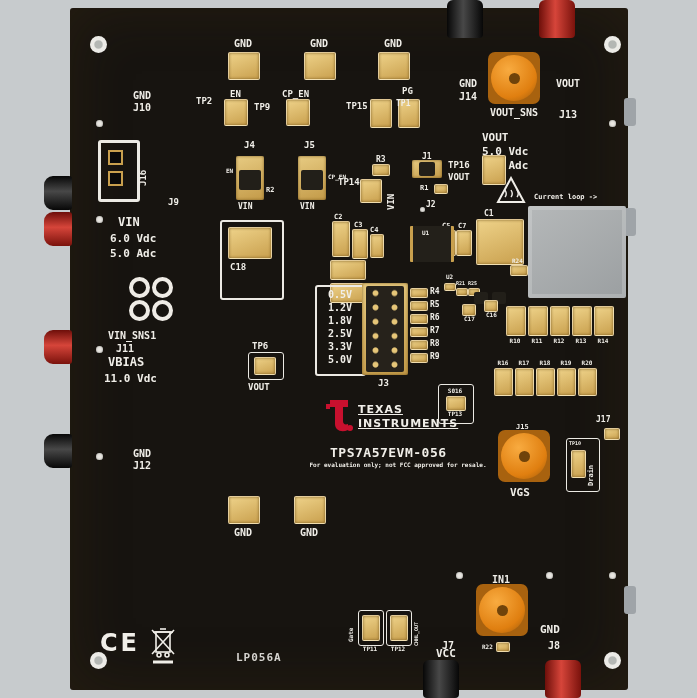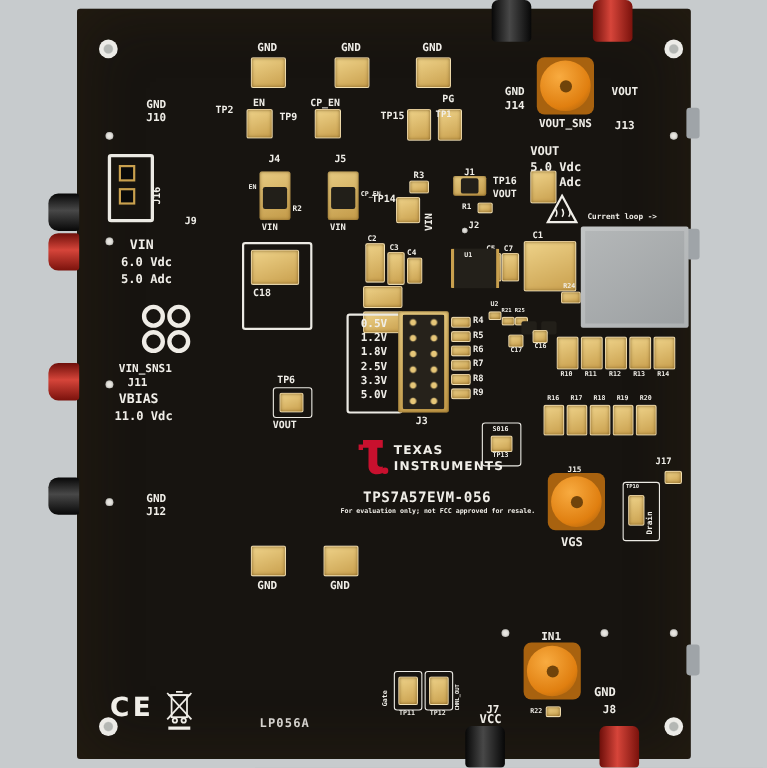--- a/index.html
+++ b/index.html
@@ -48,21 +48,21 @@
   .jack.black.v{background:linear-gradient(90deg,#070707,#484848 45%,#070707);}
   .jack.red.v{background:linear-gradient(90deg,#6e0f0a,#d6453a 45%,#7a120c);}
   .jack.black.h{background:linear-gradient(180deg,#070707,#484848 45%,#070707);}
   .jack.red.h{background:linear-gradient(180deg,#6e0f0a,#d6453a 45%,#7a120c);}
   .nub{position:absolute;background:#9fa4a8;border-radius:3px;}
   .sns{position:absolute;width:50px;height:50px;}
   .sns span{position:absolute;width:13px;height:13px;border:4px solid #efece6;border-radius:50%;}
   .sns span:nth-child(1){left:3px;top:3px}.sns span:nth-child(2){right:3px;top:3px}
   .sns span:nth-child(3){left:3px;bottom:3px}.sns span:nth-child(4){right:3px;bottom:3px}
   .hole2{position:absolute;width:11px;height:11px;background:#0a0a0a;border:2px solid #c9a04e;}
-  .ls1{letter-spacing:1px;}
+  .ls1{letter-spacing:1px;text-decoration:underline;}
 </style>
 </head>
 <body>
 
 <div class="stage">
 
   <div class="board"></div>
 
   <div class="jack h black" style="left:44px;top:176px;width:28px;height:34px"></div>
   <div class="jack h red" style="left:44px;top:212px;width:28px;height:34px"></div>

